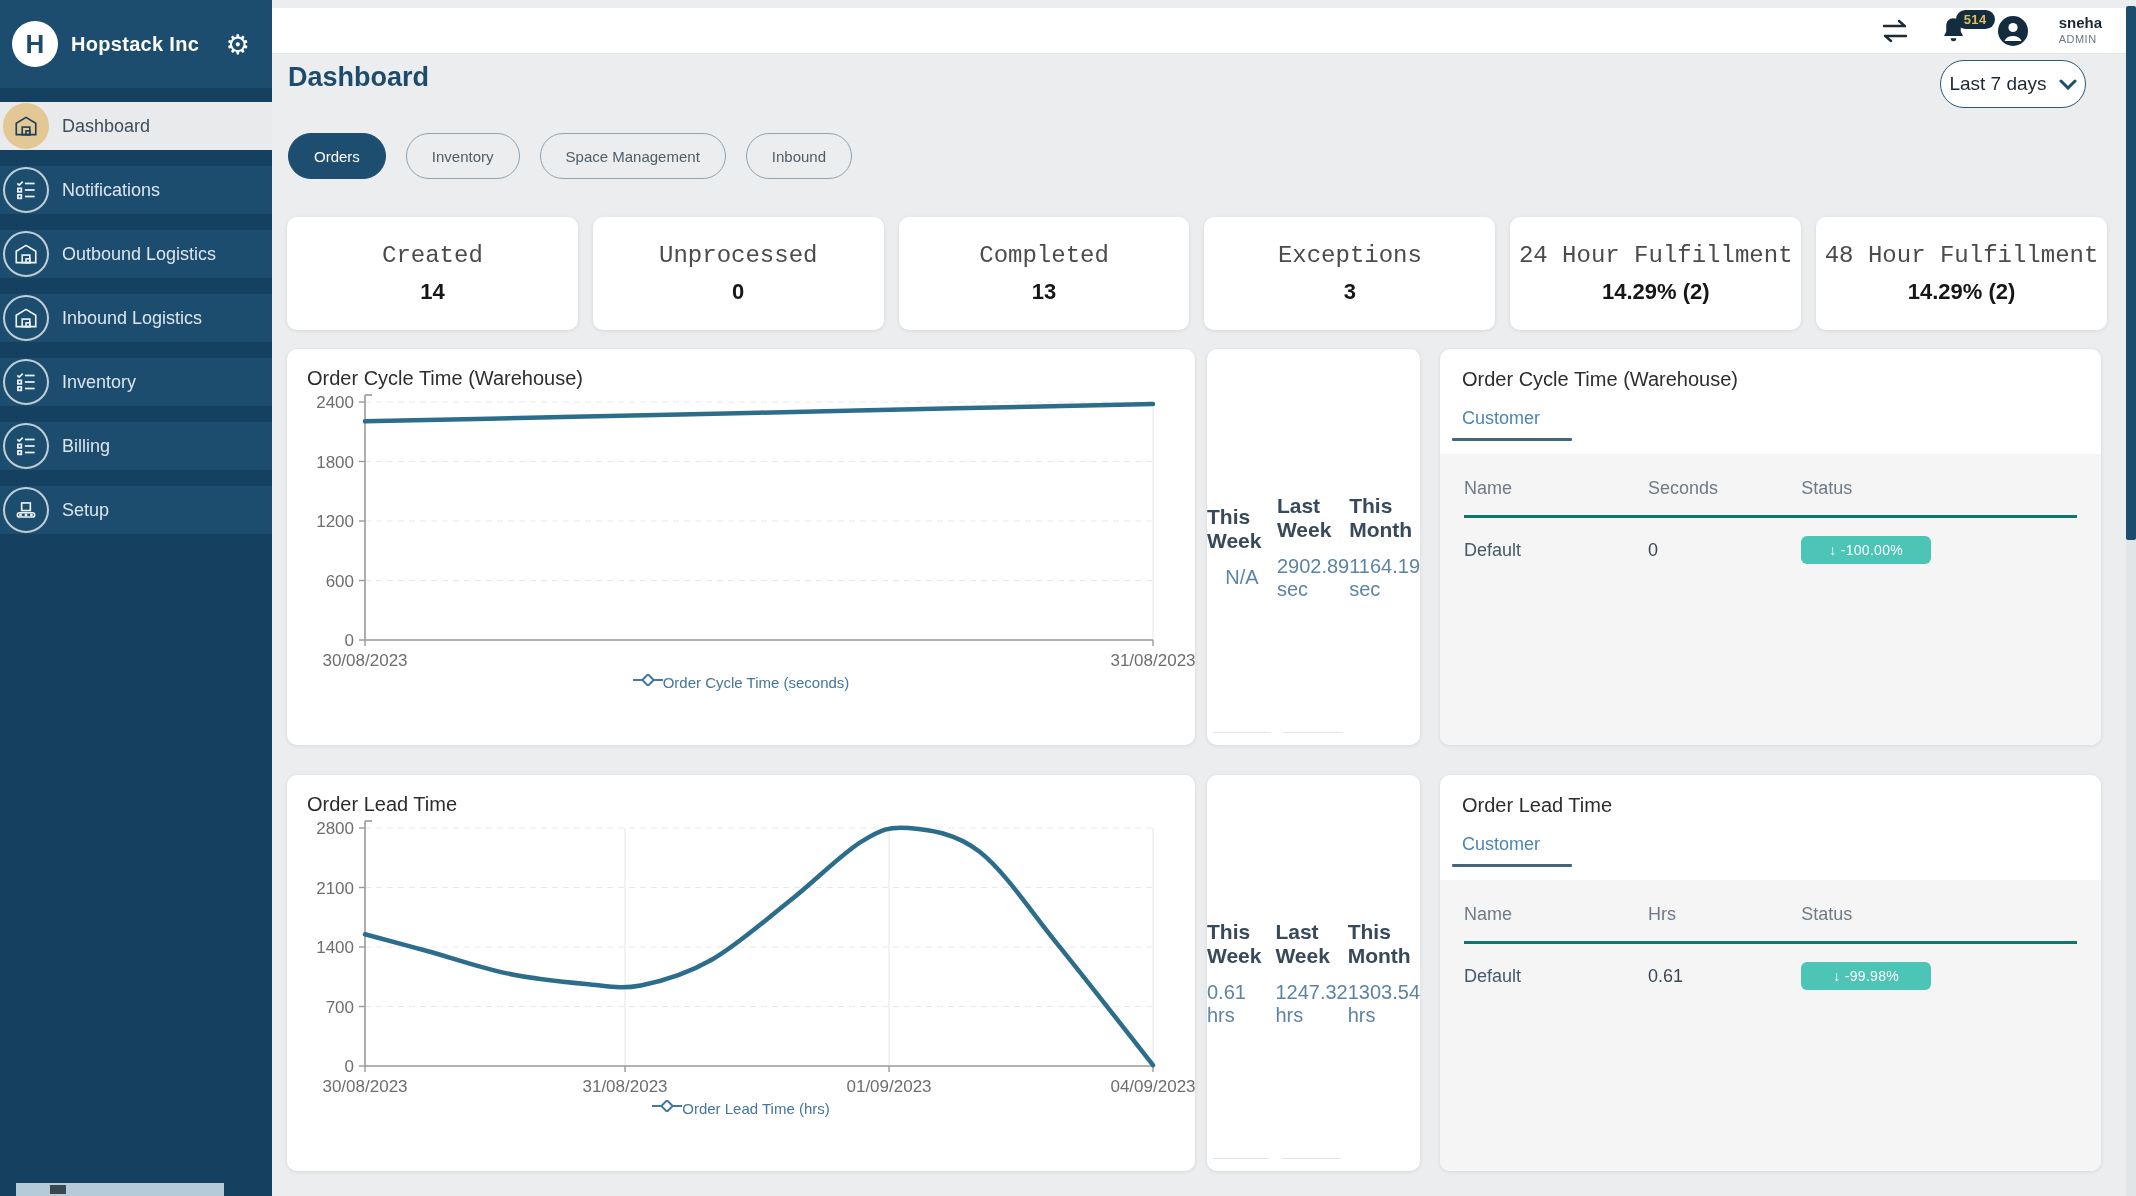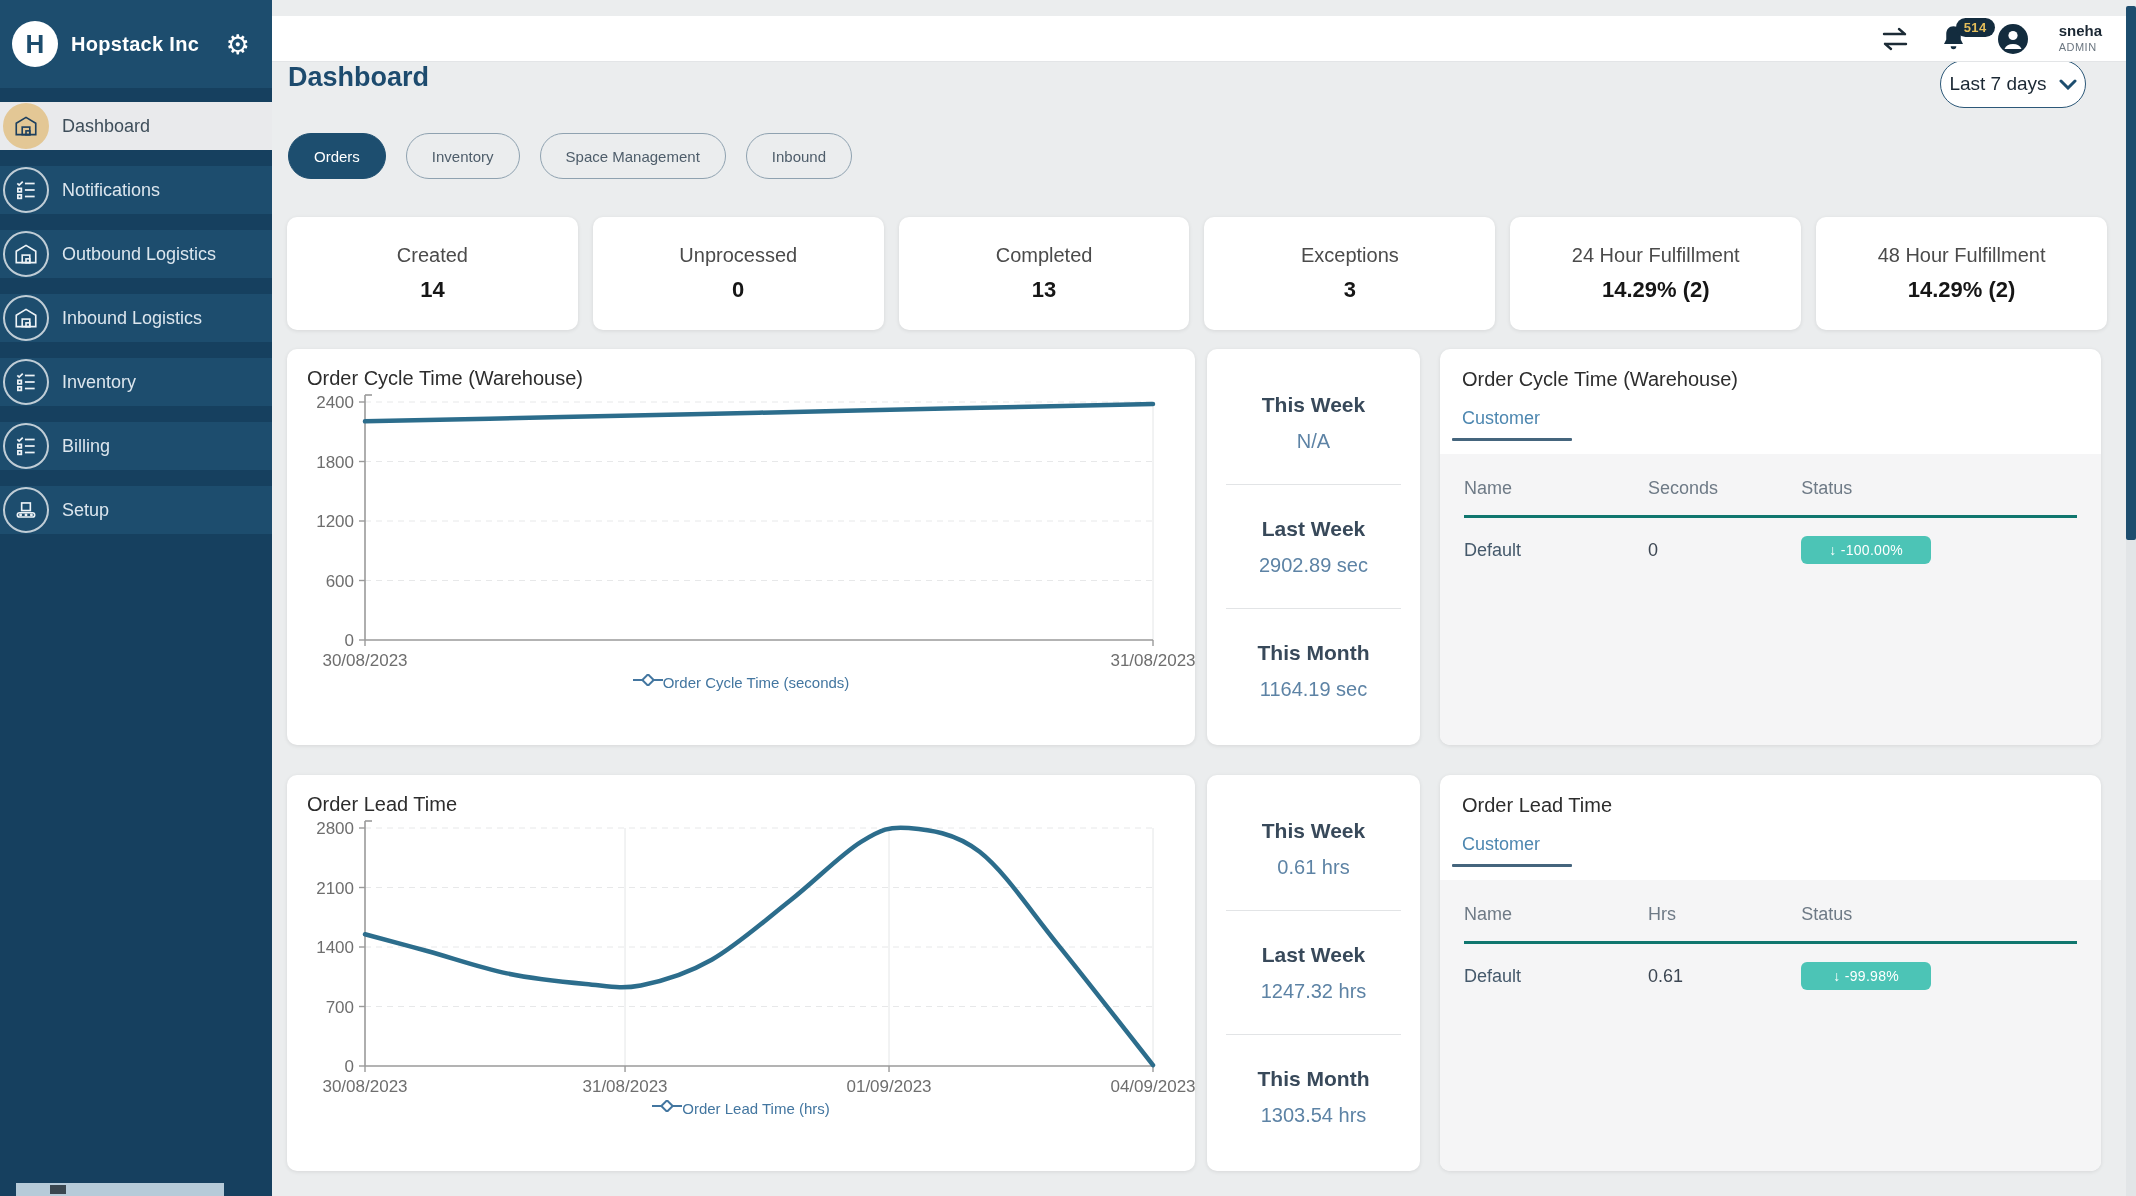--- a/index.html
+++ b/index.html
@@ -19,21 +19,21 @@
   .circ{width:46px;height:46px;border:2px solid rgba(255,255,255,.72);border-radius:50%;display:flex;align-items:center;
         justify-content:center;margin-left:3px;flex-shrink:0;color:#eef3f7;}
   .nav-lbl{margin-left:13px;color:#dce6ee;font-size:18px;}
   .nav-item.active{background:#e9eaec;}
   .nav-item.active .circ{background:#e3c795;border-color:#e3c795;color:#1d3f5e;}
   .nav-item.active .nav-lbl{color:#3e4e5a;font-weight:500;}
   .frag{position:absolute;left:16px;bottom:0;width:208px;height:13px;background:#b6cbd9;}
   .frag i{position:absolute;left:34px;top:2px;width:16px;height:9px;background:#3a4750;}
 
   
-  .topbar{position:absolute;left:272px;top:16px;right:0;height:46px;background:#fff;display:flex;align-items:center;
+  .topbar{position:absolute;left:272px;top:8px;right:0;height:46px;background:#fff;display:flex;align-items:center;
           justify-content:flex-end;padding-right:34px;gap:30px;border-bottom:1px solid #e3e5e7;z-index:4;}
   .bell-wrap{position:relative;}
   .nbadge{position:absolute;top:-6px;left:16px;background:#132c3e;color:#e3bd5a;font-size:13px;font-weight:bold;
           padding:2px 8px;border-radius:10px;letter-spacing:.5px;}
   .tb-user{display:flex;flex-direction:column;line-height:1.25;}
   .tb-name{font-size:15px;font-weight:bold;color:#1b2834;}
   .tb-role{font-size:11px;color:#6b7680;letter-spacing:.5px;}
 
   
   .page-title{position:absolute;left:288px;top:62px;font-size:27px;font-weight:600;color:#1d4b6e;}
@@ -44,31 +44,31 @@
   
   .pills{position:absolute;left:288px;top:133px;display:flex;gap:20px;}
   .pill{height:46px;border-radius:23px;padding:0 25px;display:flex;align-items:center;font-size:15px;
         color:#4e5d6a;border:1px solid #8fa2b0;background:transparent;cursor:pointer;}
   .pill.active{background:#1d4e6f;color:#fff;border-color:#1d4e6f;}
 
   
   .stats{position:absolute;left:287px;top:217px;width:1820px;display:flex;gap:15px;}
   .stat{flex:1;height:113px;background:#fff;border-radius:10px;box-shadow:0 1px 4px rgba(0,0,0,.09);
         display:flex;flex-direction:column;align-items:center;justify-content:center;gap:10px;}
-  .stat-lbl{font-size:20px;color:#4b4b4b;}
+  .stat-lbl{font-size:24px;color:#4b4b4b;font-family:Liberation Mono, monospace;}
   .stat-val{font-size:22px;font-weight:bold;color:#161616;}
 
   
   .card{position:absolute;background:#fff;border-radius:10px;box-shadow:0 1px 4px rgba(0,0,0,.09);}
   .chart-card{left:287px;width:908px;height:396px;padding:18px 20px 0;}
   #chart-card-1{top:349px;} #chart-card-2{top:775px;}
   .chart-title{font-size:20px;color:#2d2d2d;}
   .legend{display:flex;align-items:flex-start;justify-content:center;margin-top:0;font-size:15px;color:#4376a0;}
 
-  .wpanel{left:1207px;width:213px;height:396px;display:flex;flex-direction:column;padding:12px 0;}
+  .wpanel{left:1207px;width:213px;height:396px;display:flex;flex-direction:row;padding:12px 0;}
   #wpanel-1{top:349px;} #wpanel-2{top:775px;}
   .wp-row{flex:1;display:flex;flex-direction:column;align-items:center;justify-content:center;gap:13px;position:relative;}
   .wp-row:not(:last-child)::after{content:"";position:absolute;bottom:0;left:9%;right:9%;height:1px;background:#e2e4e6;}
   .wp-label{font-size:21px;font-weight:600;color:#38495a;}
   .wp-value{font-size:20px;color:#5d83a5;}
 
   .tcard{left:1440px;width:661px;height:396px;display:flex;flex-direction:column;}
   #tcard-1{top:349px;} #tcard-2{top:775px;}
   .tc-title{padding:19px 22px 0;font-size:20px;color:#2d2d2d;}
   .tc-tab{margin:17px 22px 0;font-size:18px;color:#4d87b0;width:max-content;cursor:pointer;}

